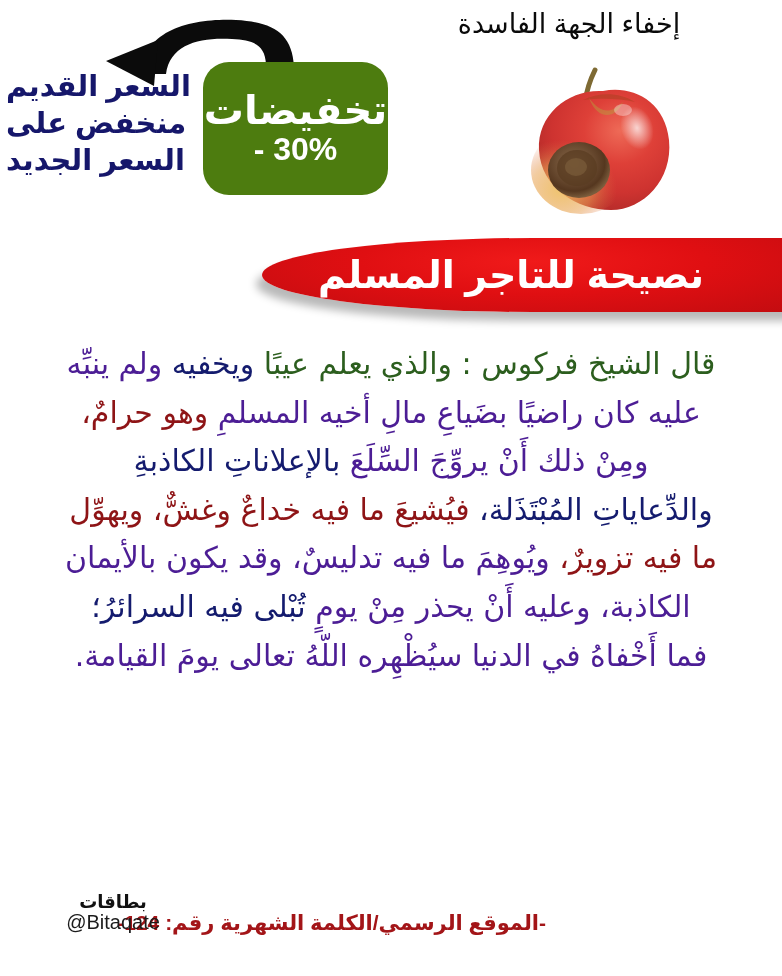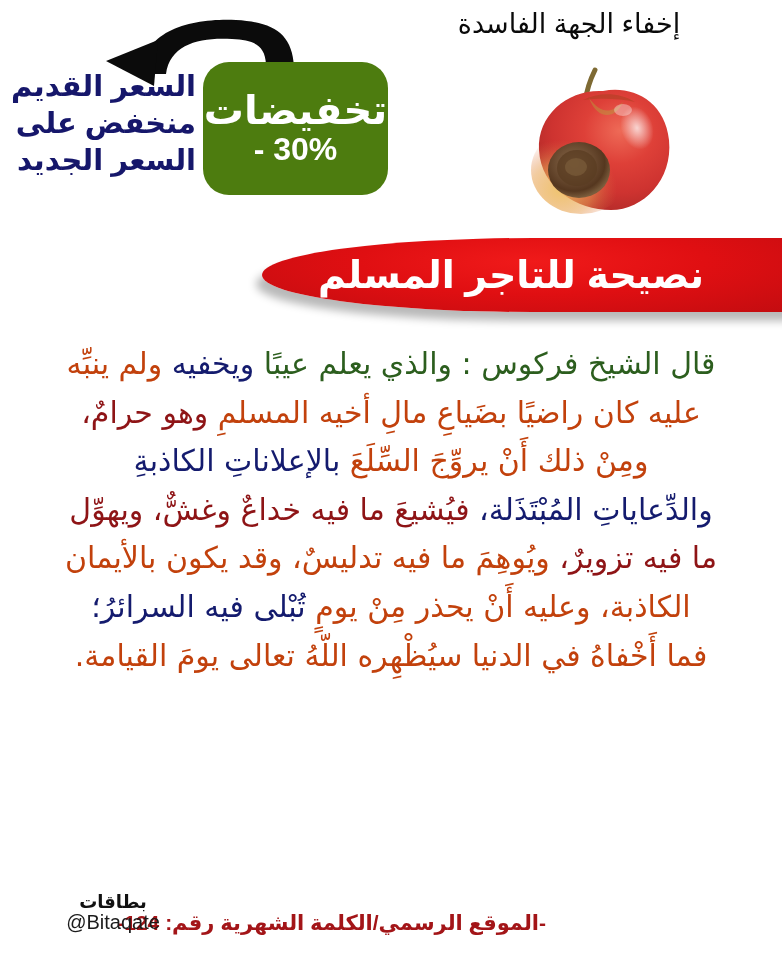--- a/index.html
+++ b/index.html
@@ -68,21 +68,21 @@
     white-space: nowrap;
     direction: ltr;
   }
 
   
   .price-note {
     position: absolute;
     left: 6px;
     top: 68px;
     width: 190px;
-    text-align: right;
+    text-align: left;
     color: #16176B;
     font-size: 29px;
     font-weight: bold;
     line-height: 1.28;
   }
   .price-note div { white-space: nowrap; }
 
   
   .apple-headline {
     position: absolute;
@@ -143,21 +143,21 @@
     font-size: 30px;
     line-height: 1.62;
     color: #0b0b0b;
   }
   .body-text .ln {
     white-space: nowrap;
   }
   .c-green  { color: #2C5E1E; }
   .c-blue   { color: #141B6E; }
   .c-red    { color: #8E1416; }
-  .c-black  { color: #c2410c; }
+  .c-black  { color: #4c1d95; }
 
   
   .footer {
     position: absolute;
     left: 0;
     top: 893px;
     width: 782px;
     height: 78px;
   }
   .footer-source {

